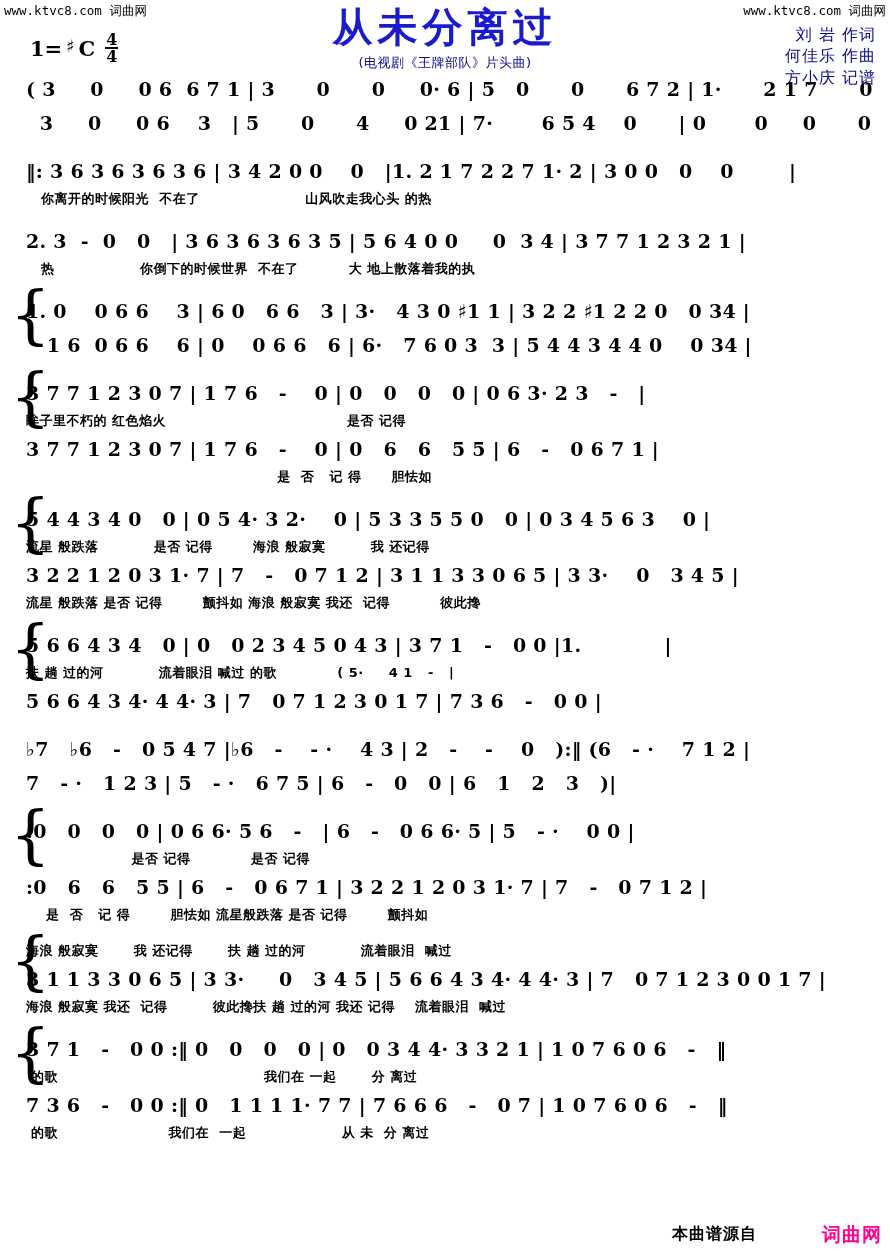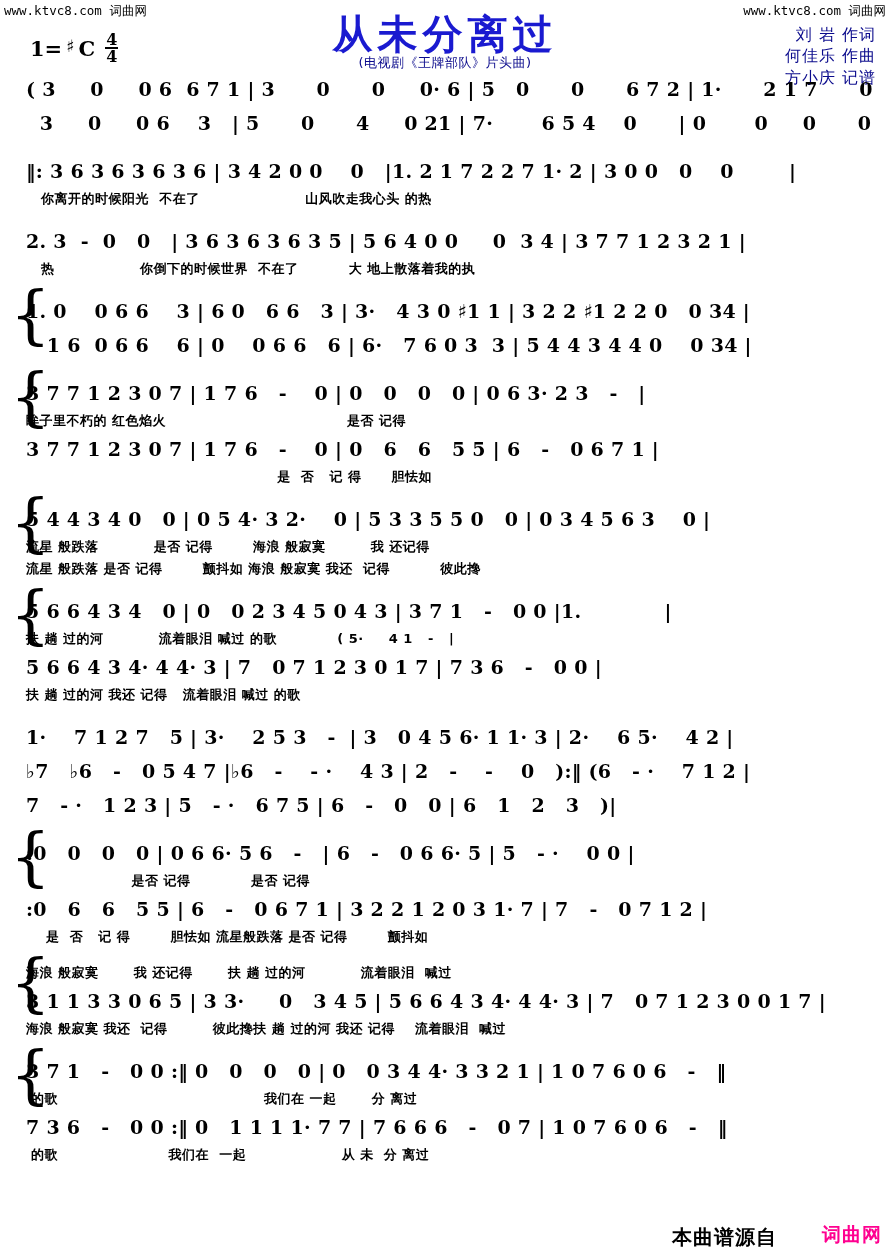--- a/index.html
+++ b/index.html
@@ -28,21 +28,20 @@
   
   .title {
     position: absolute; left: 0; right: 0; top: 6px;
     text-align: center;
     font-family: "DejaVu Serif", serif;
     font-weight: bold;
     font-size: 40px;
     color: #1a1ad0;
     letter-spacing: 5px;
     line-height: 1.05;
-    margin-top: 7px;
   }
   .subtitle {
     position: absolute; left: 0; right: 0; top: 54px;
     text-align: center;
     font-family: "DejaVu Sans", sans-serif;
     font-size: 13px;
     color: #0a0a8c;
     letter-spacing: 0.5px;
   }
   .credits {
@@ -116,21 +115,21 @@
     line-height: 0.62;
     color: #000;
     pointer-events: none;
   }
   .sep { height: 14px; }
 
   
   .footer-src {
     position: absolute; left: 672px; top: 1224px;
     font-family: "DejaVu Sans", sans-serif;
-    font-weight: bold; font-size: 20px; color: #000;
+    font-weight: bold; font-size: 16px; color: #000;
     letter-spacing: 1px;
   }
   .footer-logo {
     position: absolute; right: 8px; top: 1222px;
     font-family: "DejaVu Sans", sans-serif;
     font-weight: bold; font-size: 19px; color: #ff0090;
     letter-spacing: 1px;
   }
 </style>
 </head>
@@ -213,45 +212,42 @@
     </div>
     <div class="sep"></div>
     <div class="system">
       <div class="brace">{</div>
       <div class="voice-row">
         <div class="notes">5 4 4 3 4 0   0 | 0 5 4· 3 2·    0 | 5 3 3 5 5 0   0 | 0 3 4 5 6 3    0 |</div>
       </div>
       <div class="lyric-row">
         <div class="lyrics">流星 般跌落           是否 记得        海浪 般寂寞         我 还记得</div>
       </div>
+      <div class="voice-row">
+        <div class="notes">3 2 2 1 2 0 3 1· 7 | 7   -   0 7 1 2 | 3 1 1 3 3 0 6 5 | 3 3·    0   3 4 5 |</div>
+      </div>
       <div class="lyric-row">
         <div class="lyrics">流星 般跌落 是否 记得        颤抖如 海浪 般寂寞 我还  记得          彼此搀</div>
       </div>
     </div>
     <div class="sep"></div>
     <div class="system">
       <div class="brace">{</div>
       <div class="voice-row">
         <div class="notes">5 6 6 4 3 4   0 | 0   0 2 3 4 5 0 4 3 | 3 7 1   -   0 0 |1.            |</div>
       </div>
       <div class="lyric-row">
         <div class="lyrics">扶 趟 过的河           流着眼泪 喊过 的歌            ( 5·     4 1   -   |</div>
       </div>
       <div class="voice-row">
         <div class="notes">5 6 6 4 3 4· 4 4· 3 | 7   0 7 1 2 3 0 1 7 | 7 3 6   -   0 0 |</div>
       </div>
-      <div class="lyric-row">
-        <div class="lyrics">扶 趟 过的河 我还 记得   流着眼泪 喊过 的歌</div>
-      </div>
-    </div>
-    <div class="sep"></div>
-    <div class="system">
-      <div class="voice-row">
-        <div class="notes">1·    7 1 2 7   5 | 3·    2 5 3   -  | 3   0 4 5 6· 1 1· 3 | 2·    6 5·    4 2 |</div>
-      </div>
+    </div>
+    <div class="sep"></div>
+    <div class="system">
       <div class="voice-row">
         <div class="notes">♭7   ♭6   -   0 5 4 7 |♭6   -    - ·    4 3 | 2   -    -    0   ):‖ (6   - ·    7 1 2 |</div>
       </div>
       <div class="voice-row">
         <div class="notes">7   - ·   1 2 3 | 5   - ·   6 7 5 | 6   -   0   0 | 6   1   2   3   )|</div>
       </div>
     </div>
     <div class="sep"></div>
     <div class="system">
       <div class="brace">{</div>

